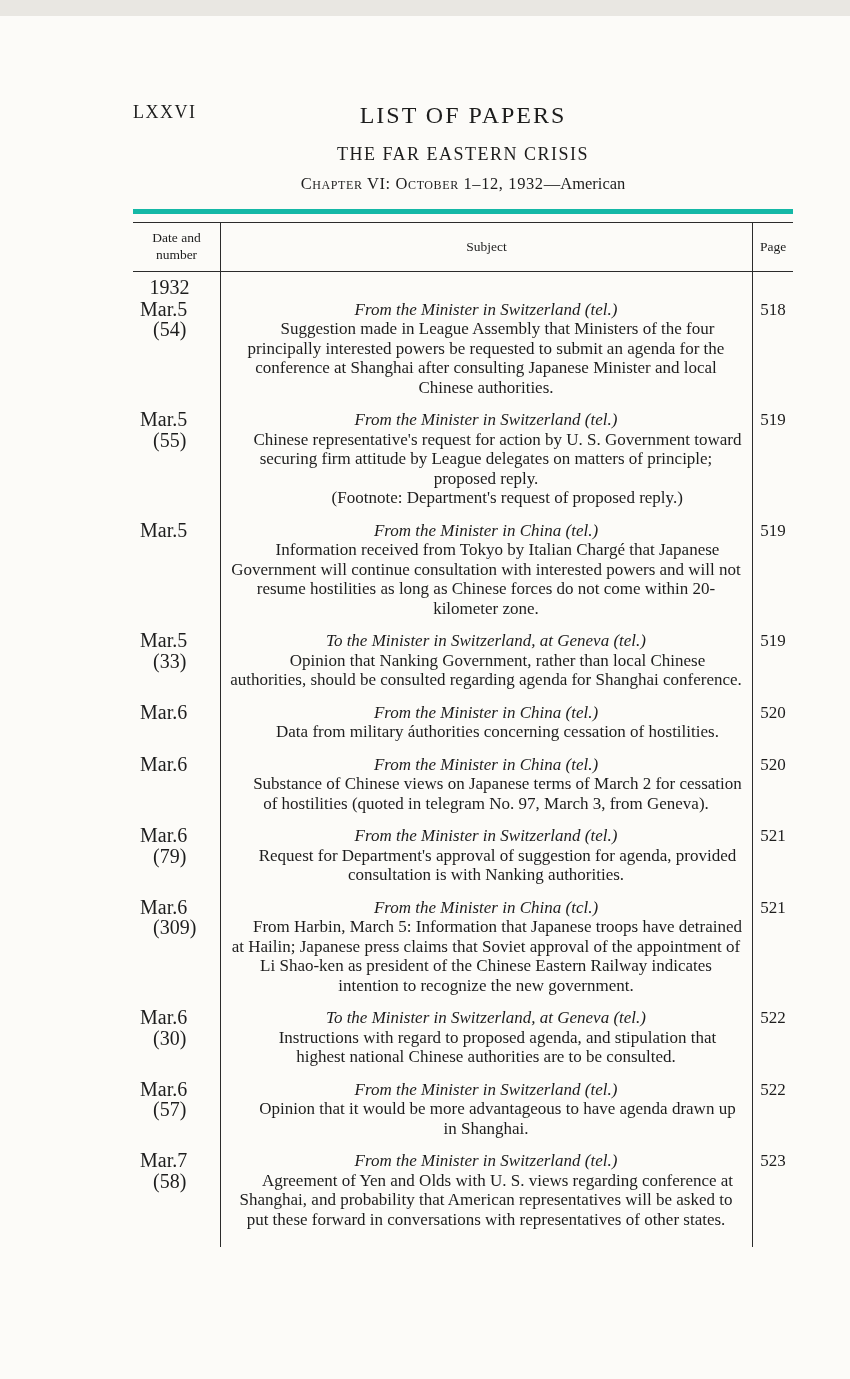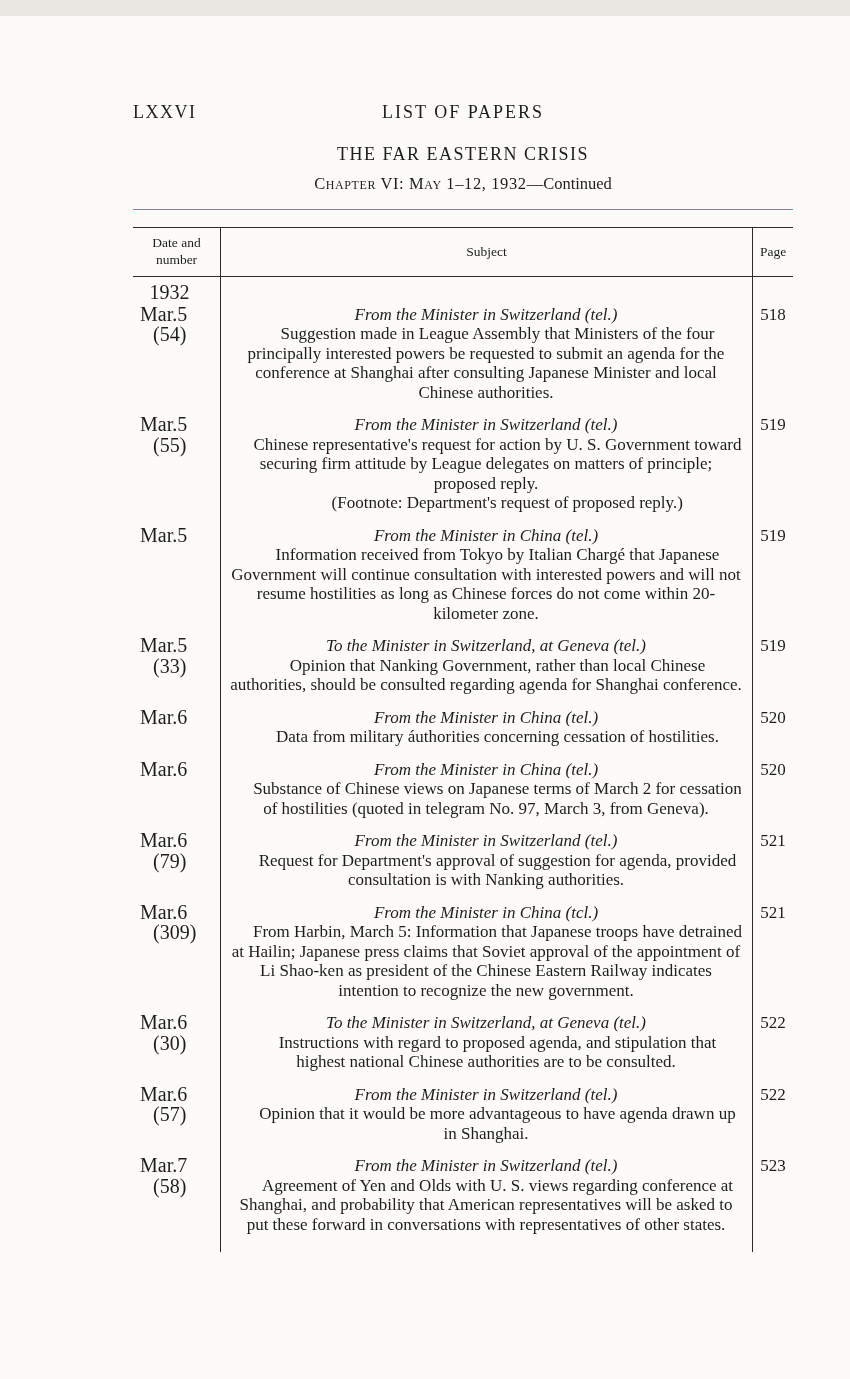--- a/index.html
+++ b/index.html
@@ -29,21 +29,21 @@
     height: 24px;
   }
   .folio {
     position: absolute;
     left: 0;
     top: 0;
     font-size: 18px;
     letter-spacing: 1.5px;
   }
   .running-title {
-    font-size: 18px;
+    font-size: 24px;
     letter-spacing: 2px;
   }
   .section-title {
     margin-top: 18px;
     text-align: center;
     font-size: 18px;
     letter-spacing: 1.5px;
   }
   .chapter-line {
     margin-top: 9px;
@@ -51,22 +51,22 @@
     font-size: 16.5px;
   }
   .smallcaps {
     font-variant: small-caps;
     letter-spacing: 0.6px;
   }
   
   .papers-table {
     width: 660px;
     margin-top: 15px;
-    border-top: 1px solid #14b8a6;  
-    padding-top: 17px;
+    border-top: 5px solid #14b8a6;  
+    padding-top: 8px;
   }
   .table-inner {
     border-top: 1px solid #2b2b2b;  
   }
   .row {
     display: grid;
     grid-template-columns: 87px 533px 40px;
   }
   .col-subject {
     border-left: 1px solid #2b2b2b;
@@ -127,21 +127,21 @@
 <div class="paper">
   <div class="content">
 
     <div class="page-head">
       <span class="folio">LXXVI</span>
       <span class="running-title">LIST OF PAPERS</span>
     </div>
 
     <div class="section-title">THE FAR EASTERN CRISIS</div>
 
-    <div class="chapter-line"><span class="smallcaps">Chapter VI: May 1–12, 1932</span><span>—Continued</span></div>
+    <div class="chapter-line"><span class="smallcaps">Chapter VI: October 1–12, 1932</span><span>—American</span></div>
 
     <div class="papers-table">
       <div class="table-inner">
 
         <div class="row thead">
           <div class="th col-date-h">Date and number</div>
           <div class="th col-subject">Subject</div>
           <div class="th col-page-h">Page</div>
         </div>
 

